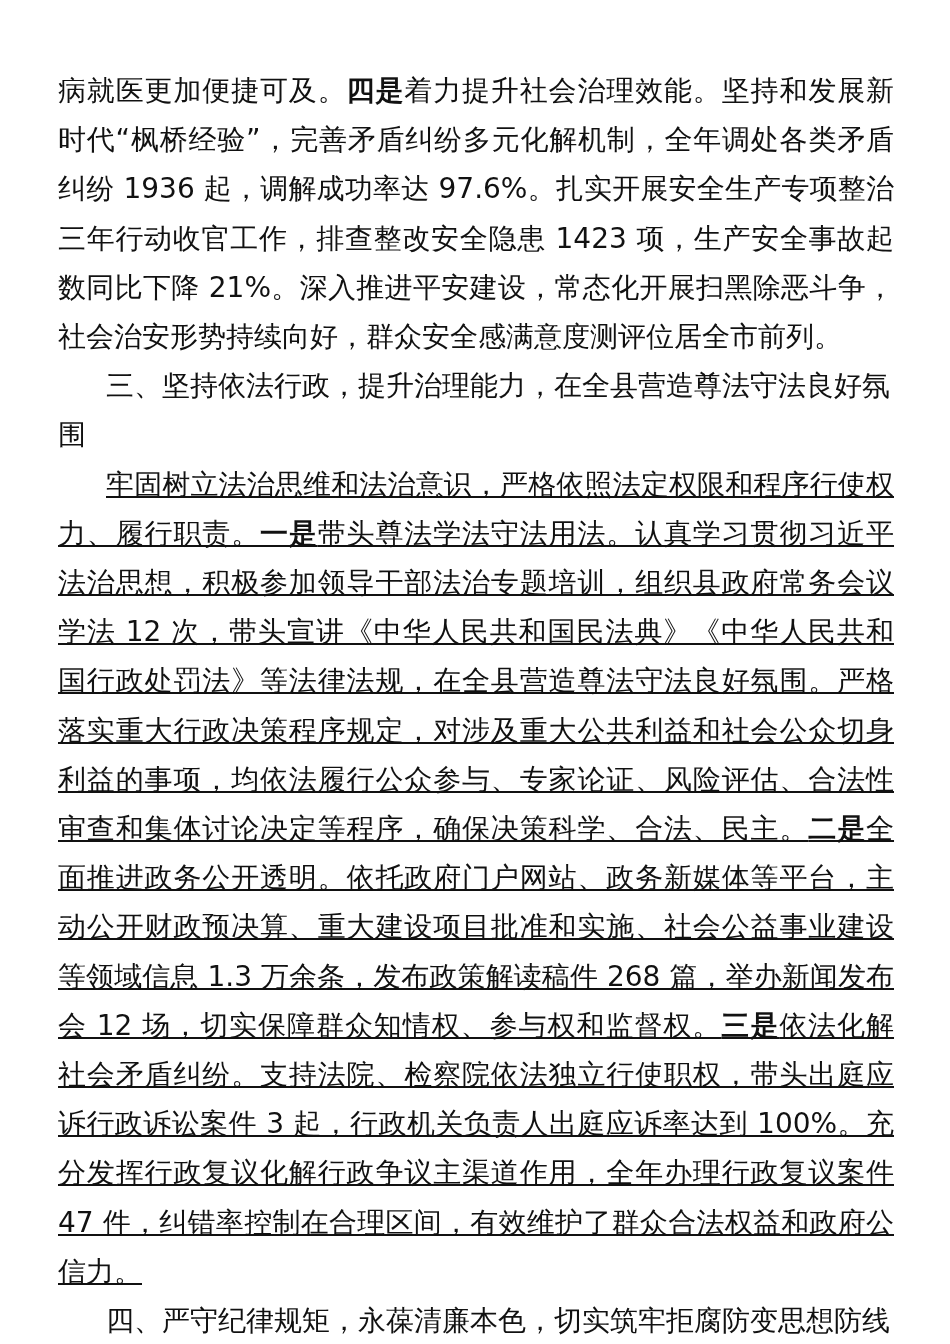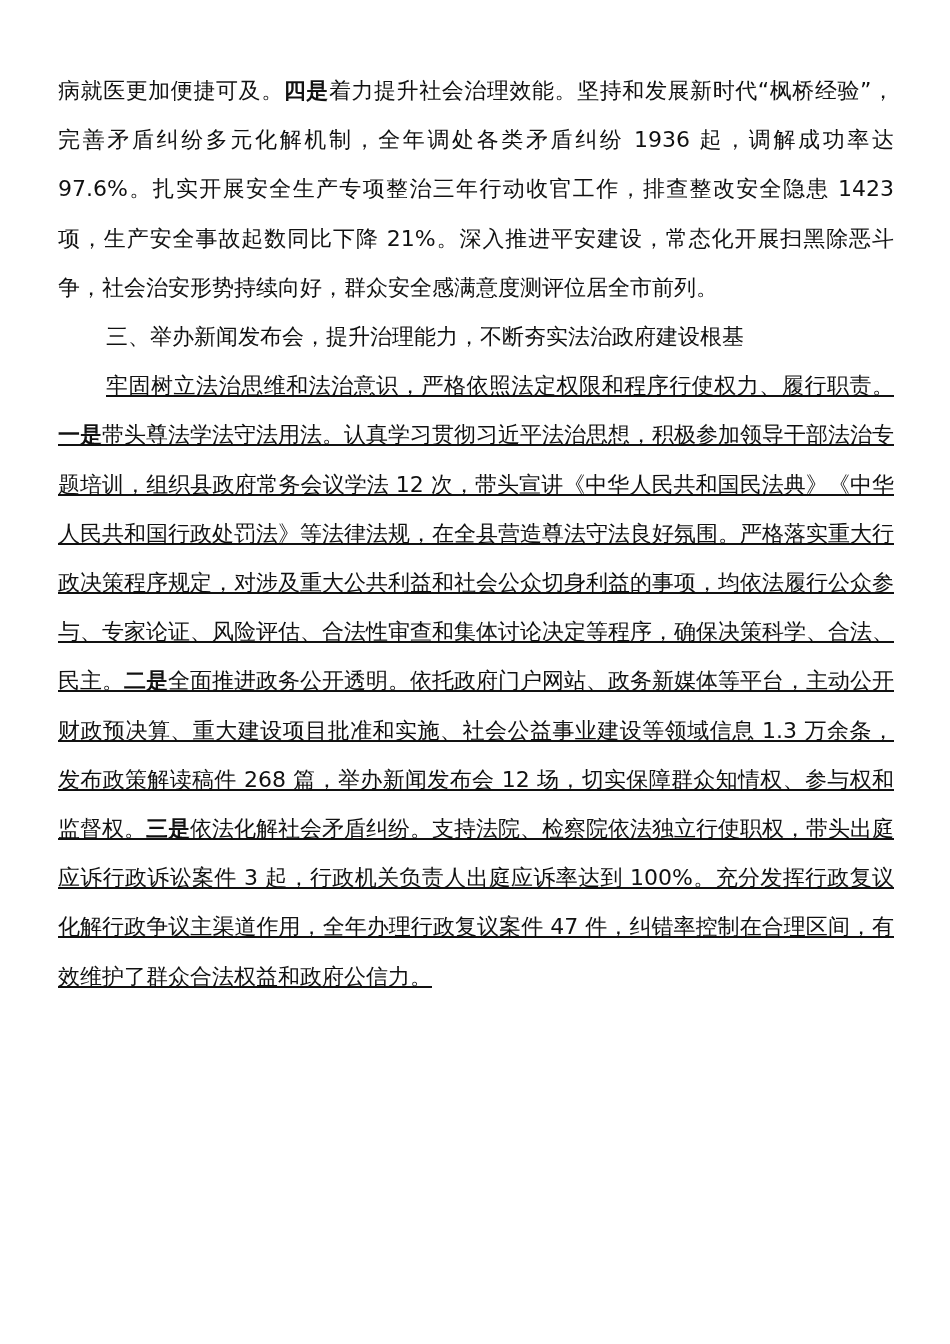--- a/index.html
+++ b/index.html
@@ -1,33 +1,34 @@
 <!DOCTYPE html>
 <html><head>
 <meta charset="utf-8">
 <style>
   html, body { margin: 0; padding: 0; background: #ffffff; }
   body { width: 950px; height: 1344px; position: relative; overflow: hidden; }
   .page {
     position: absolute; left: 58px; top: 66px; width: 836px;
     font-family: "DejaVu Sans", "Liberation Sans", sans-serif;
-    font-size: 22px; line-height: 49.2px; color: #111111;
+    font-size: 28px; line-height: 49.2px; color: #111111;
     text-align: justify; text-justify: inter-character;
   }
   .para { margin: 0; }
   .indent { text-indent: 48px; text-decoration: underline; }
   .heading { margin: 0; text-indent: 48px; text-align: left; }
   .page p + p { margin-top: 0; }
   b { font-weight: bold; }
 </style>
 </head>
 <body>
 
 <div class="page">
 
   <p class="para"><span>病就医更加便捷可及。</span><b>四是</b><span>着力提升社会治理效能。坚持和发展新时代“枫桥经验”，完善矛盾纠纷多元化解机制，全年调处各类矛盾纠纷 1936 起，调解成功率达 97.6%。扎实开展安全生产专项整治三年行动收官工作，排查整改安全隐患 1423 项，生产安全事故起数同比下降 21%。深入推进平安建设，常态化开展扫黑除恶斗争，社会治安形势持续向好，群众安全感满意度测评位居全市前列。</span></p>
 
-  <p class="heading">三、举办新闻发布会，提升治理能力，不断夯实法治政府建设根基</p>
+  <p class="heading">三、坚持依法行政，提升治理能力，在全县营造尊法守法良好氛围</p>
 
   <p class="para indent"><span>牢固树立法治思维和法治意识，严格依照法定权限和程序行使权力、履行职责。</span><b>一是</b><span>带头尊法学法守法用法。认真学习贯彻习近平法治思想，积极参加领导干部法治专题培训，组织县政府常务会议学法 12 次，带头宣讲《中华人民共和国民法典》《中华人民共和国行政处罚法》等法律法规，在全县营造尊法守法良好氛围。严格落实重大行政决策程序规定，对涉及重大公共利益和社会公众切身利益的事项，均依法履行公众参与、专家论证、风险评估、合法性审查和集体讨论决定等程序，确保决策科学、合法、民主。</span><b>二是</b><span>全面推进政务公开透明。依托政府门户网站、政务新媒体等平台，主动公开财政预决算、重大建设项目批准和实施、社会公益事业建设等领域信息 1.3 万余条，发布政策解读稿件 268 篇，举办新闻发布会 12 场，切实保障群众知情权、参与权和监督权。</span><b>三是</b><span>依法化解社会矛盾纠纷。支持法院、检察院依法独立行使职权，带头出庭应诉行政诉讼案件 3 起，行政机关负责人出庭应诉率达到 100%。充分发挥行政复议化解行政争议主渠道作用，全年办理行政复议案件 47 件，纠错率控制在合理区间，有效维护了群众合法权益和政府公信力。</span></p>
 
+  <p class="heading">四、严守纪律规矩，永葆清廉本色，切实筑牢拒腐防变思想防线</p>
 
 </div>
 
 </body></html>

